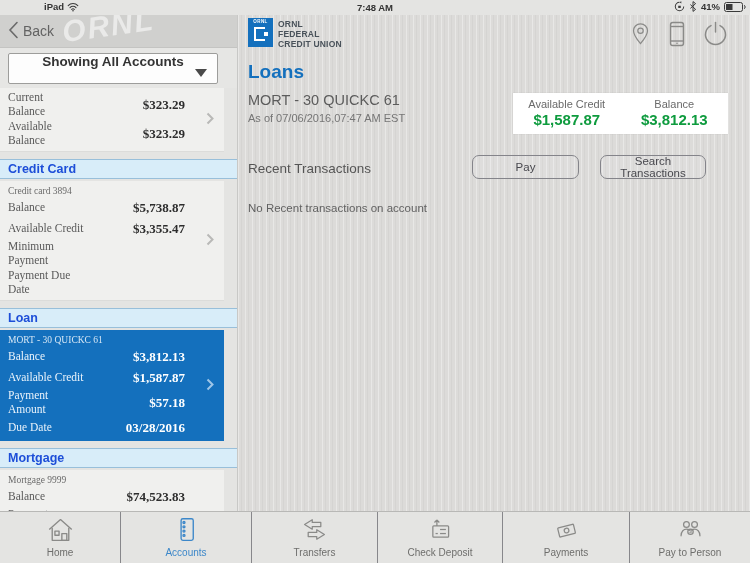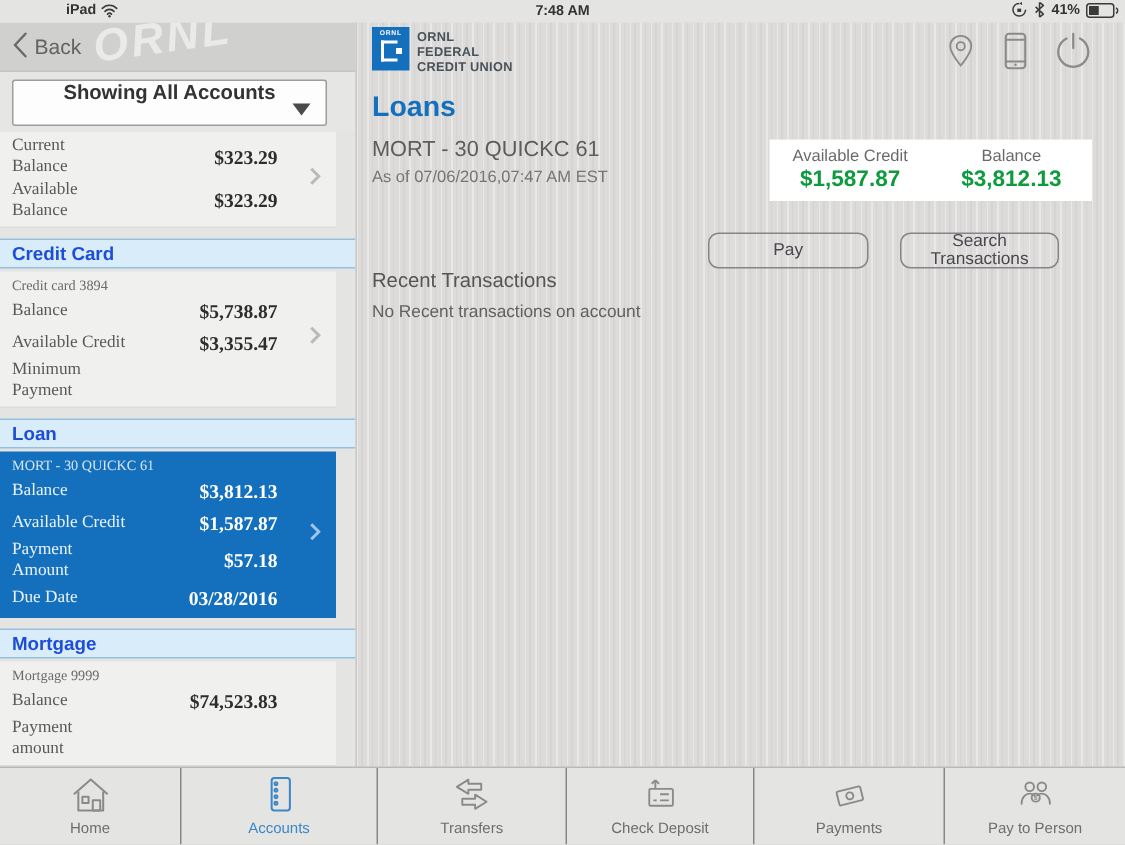--- a/index.html
+++ b/index.html
@@ -75,21 +75,21 @@
   .page-title { position:absolute; left:10px; top:46px; font-size:19px; font-weight:bold; color:#1470bd; }
   .account-name { position:absolute; left:10px; top:77px; font-size:14.5px; color:#5c5c5c; }
   .as-of { position:absolute; left:10px; top:97px; font-size:11px; color:#757575; }
 
   .summary-card { position:absolute; left:275px; top:78px; width:215px; height:41px;
     background:#ffffff; display:flex; box-shadow:0 0 1px rgba(0,0,0,0.15); }
   .summary-col { flex:1; text-align:center; padding-top:5px; }
   .summary-label { font-size:11px; color:#6a6a6a; }
   .summary-value { font-size:15px; font-weight:bold; color:#0e9b3e; margin-top:1px; }
 
-  .recent-title { position:absolute; left:10px; top:164px; font-size:13.5px; color:#555; }
+  .recent-title { position:absolute; left:10px; top:146px; font-size:13.5px; color:#555; }
   .action-btn { position:absolute; top:140px; height:24px; background:rgba(255,255,255,0.08);
     border:1px solid #84848a; border-radius:7px; font-size:11.5px; color:#48484e;
     font-family:inherit; display:flex; align-items:center; justify-content:center; }
   .pay-btn { left:234px; width:107px; }
   .search-btn { left:362px; width:106px; }
   .empty-message { position:absolute; left:10px; top:187px; font-size:11.5px; color:#616161; }
 
   
   .tab-bar { position:absolute; left:0; bottom:0; width:750px; height:52px;
     background:#e4e4e2; border-top:1px solid #b8b8b6; display:grid;
@@ -196,20 +196,24 @@
             <span class="row-value">$5,738.87</span>
           </div>
           <div class="acct-row">
             <span class="row-label">Available Credit</span>
             <span class="row-value">$3,355.47</span>
           </div>
           <div class="acct-row tall">
             <span class="row-label">Minimum Payment</span>
             <span class="row-value"></span>
           </div>
+          <div class="acct-row tall">
+            <span class="row-label">Payment Due Date</span>
+            <span class="row-value"></span>
+          </div>
           <span class="card-chevron">
             <svg width="8" height="13" viewBox="0 0 8 13" stroke="#b9b9b7" stroke-width="2">
                 <path d="M1.5 1.5 L6.5 6.5 L1.5 11.5"></path>
               </svg>
           </span>
         </div>
 
         <div class="section-header">
           <span>Loan</span>
         </div>

